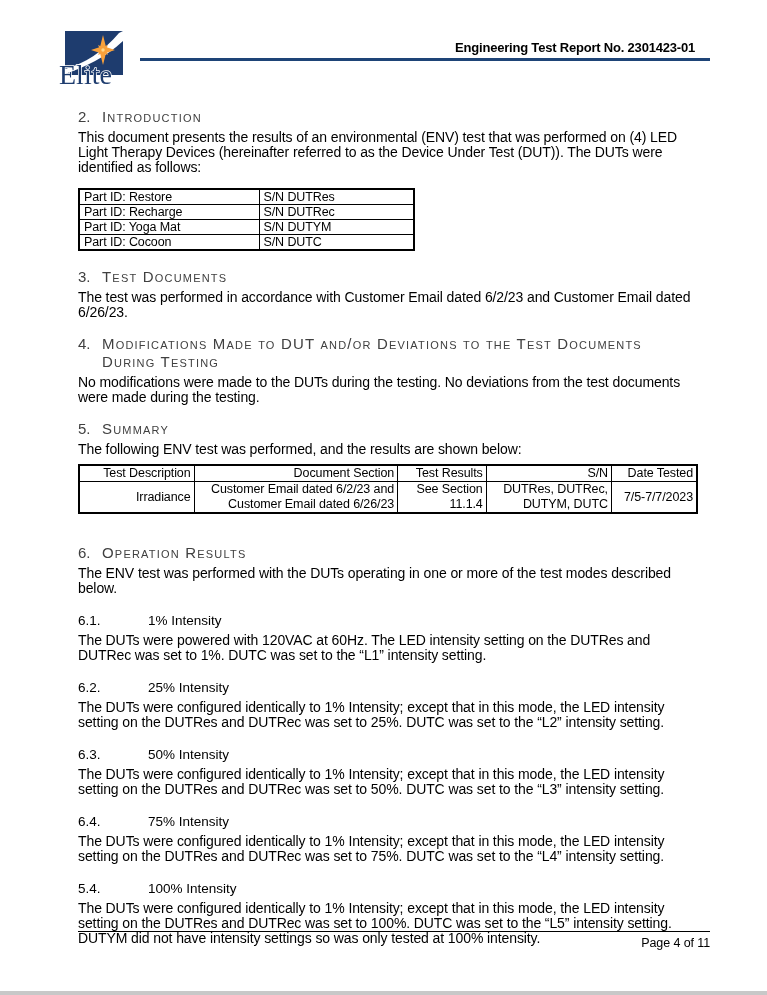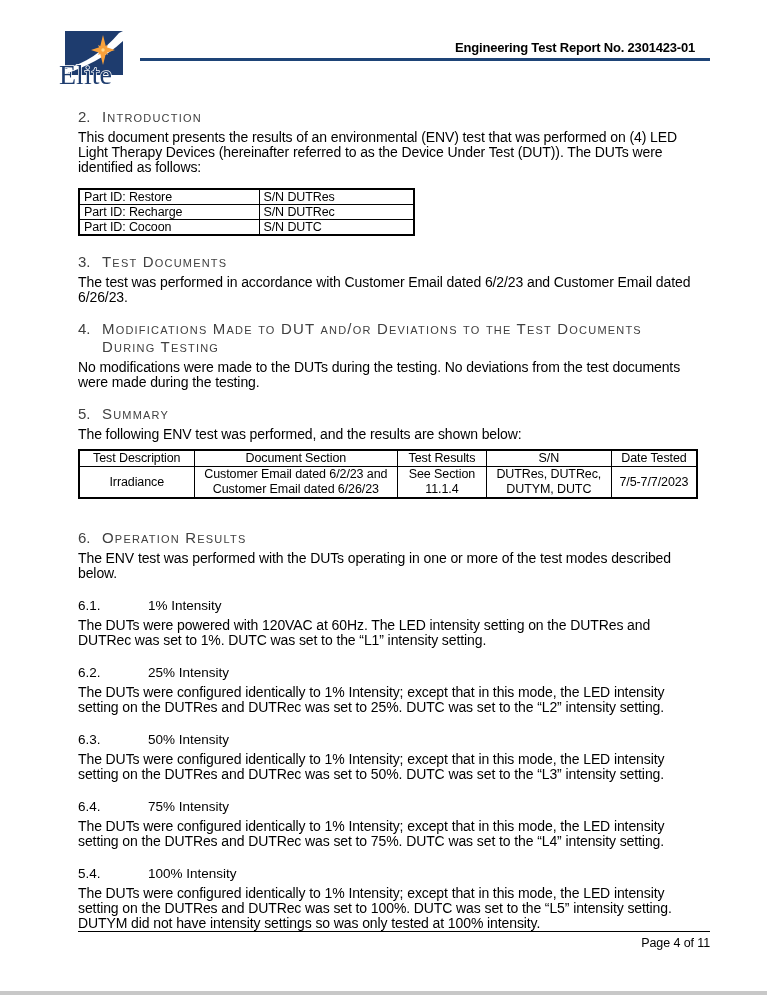--- a/index.html
+++ b/index.html
@@ -70,21 +70,21 @@
     letter-spacing: -0.1px;
   }
   .t1 .c1 { width: 180px; }
   .t1 .c2 { width: 155px; }
 
   .t2 { margin-top: 7px; border: 2px solid #000; width: 620px; table-layout: fixed; }
   .t2 th, .t2 td {
     border: 1px solid #000;
     font-size: 12.5px;
     line-height: 15px;
-    text-align: center;
+    text-align: right;
     padding: 0 3px;
     letter-spacing: -0.1px;
     vertical-align: middle;
   }
   .t2 .c1 { width: 113px; }
   .t2 .c2 { width: 200px; }
   .t2 .c3 { width: 87px; }
   .t2 .c4 { width: 123px; margin-left: 12px; }
   .t2 .c5 { width: 84px; margin-left: 29px; }
 
@@ -142,20 +142,24 @@
       <tbody>
         <tr>
           <td class="c1">Part ID: Restore</td>
           <td class="c2">S/N DUTRes</td>
         </tr>
         <tr>
           <td class="c1">Part ID: Recharge</td>
           <td class="c2">S/N DUTRec</td>
         </tr>
         <tr>
+          <td class="c1">Part ID: Yoga Mat</td>
+          <td class="c2">S/N DUTYM</td>
+        </tr>
+        <tr>
           <td class="c1">Part ID: Cocoon</td>
           <td class="c2">S/N DUTC</td>
         </tr>
       </tbody>
     </table>
 
     <div class="h1 sec3">
       <span class="num">3.</span>
       <span class="txt">Test Documents</span>
     </div>

